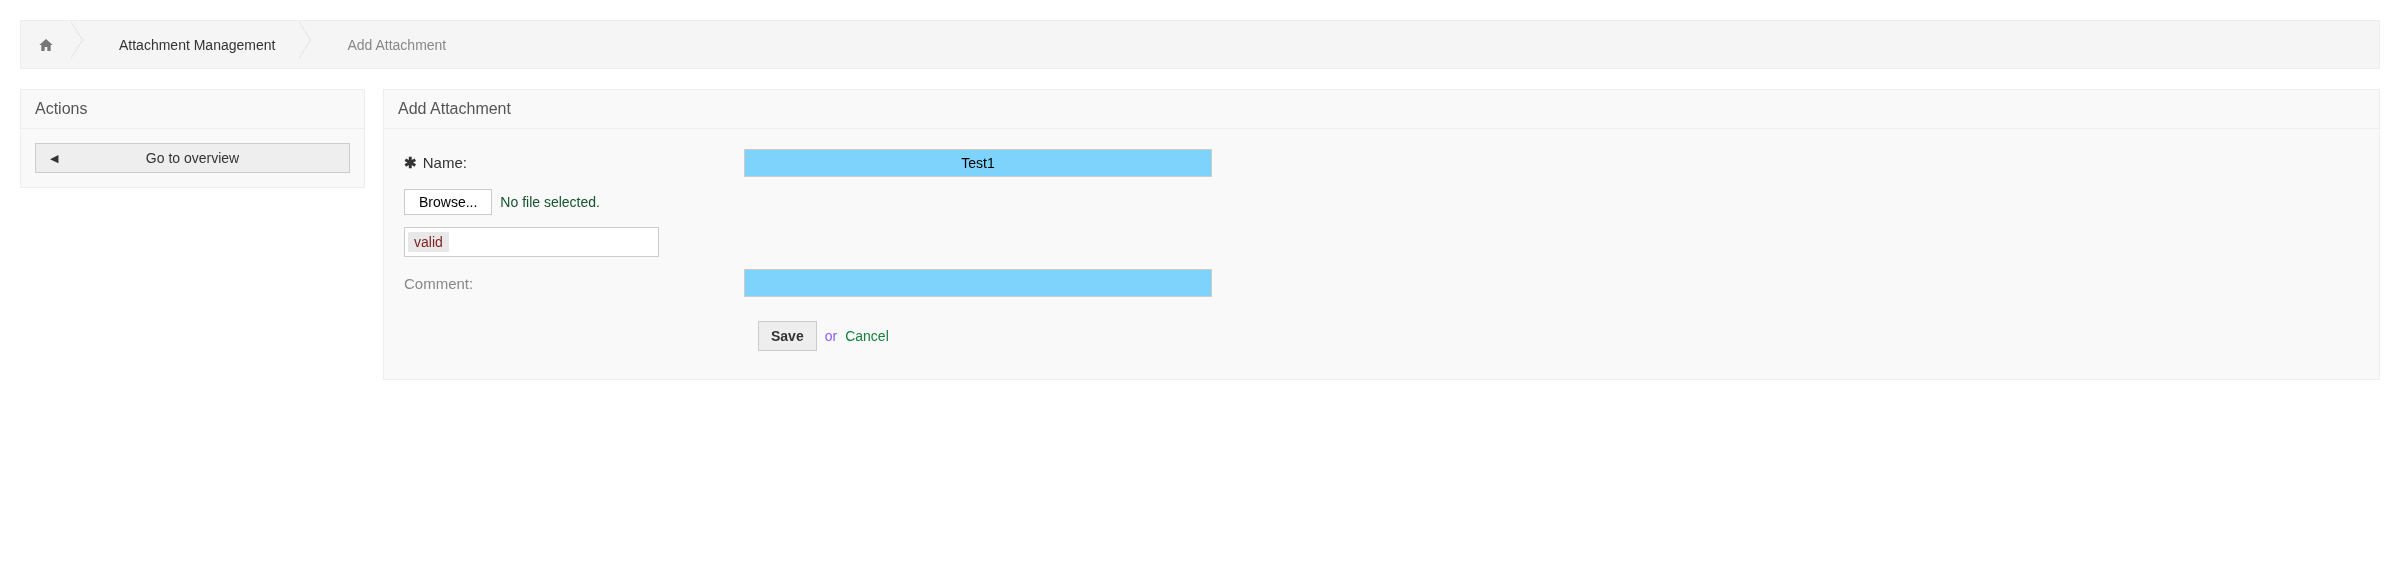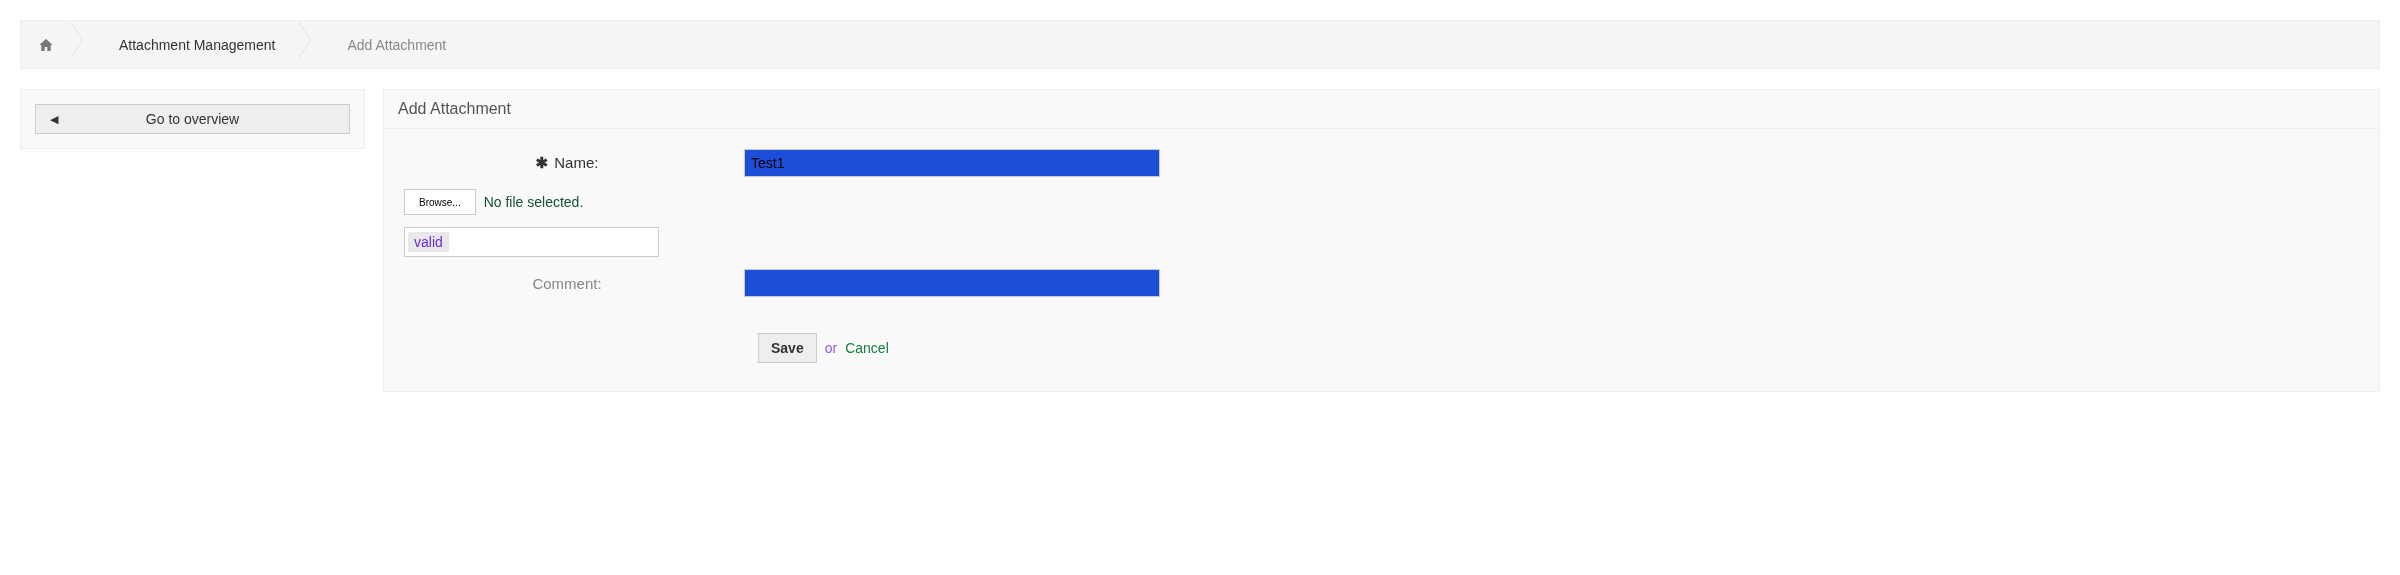--- a/index.html
+++ b/index.html
@@ -109,76 +109,77 @@
   .form {
     padding: 20px 20px 28px 20px;
   }
   .form-row {
     display: flex;
     align-items: center;
     margin-bottom: 12px;
   }
   .form-label {
     flex: 0 0 340px;
-    text-align: center;
+    text-align: left;
     padding-right: 14px;
     color: #333;
     font-size: 15px;
   }
   .form-label.muted { color: #888; }
   .form-label .req {
     font-weight: bold;
     margin-right: 2px;
     font-family: Arial, sans-serif;
   }
   .form-field {
     flex: 0 0 auto;
     display: flex;
     align-items: center;
     gap: 8px;
   }
   input.text {
-    width: 416px;
+    width: 468px;
     height: 28px;
     border: 1px solid #ccc;
     padding: 2px 6px;
     font-size: 14px;
-    background: #1d4ed8;
+    background: #7dd3fc;
+    text-align: center;
   }
   .browse-btn {
     background: #fff;
     border: 1px solid #ccc;
     height: 26px;
     padding: 0 14px;
-    font-size: 10px;
+    font-size: 14px;
     cursor: pointer;
   }
   .file-status { color: #14532d; }
   .validity-box {
     width: 255px;
     height: 30px;
     border: 1px solid #ccc;
     background: #fff;
     display: flex;
     align-items: center;
     padding: 3px;
   }
   .tag {
     background: #e8e8e8;
     padding: 2px 6px;
     font-size: 14px;
-    color: #6d28d9;
+    color: #7f1d1d;
     border-radius: 1px;
   }
 
   .form-actions {
     display: flex;
     align-items: center;
     gap: 8px;
-    margin-top: 36px;
+    margin-top: 24px;
     margin-left: 354px;
   }
   .save-btn {
     background: #eee;
     border: 1px solid #ccc;
     padding: 6px 12px;
     font-size: 14px;
     font-weight: 600;
     cursor: pointer;
     color: #333;
@@ -202,20 +203,21 @@
     </span>
   </div>
   <div class="chevron"></div>
   <div class="crumb">Attachment Management</div>
   <div class="chevron"></div>
   <div class="crumb muted">Add Attachment</div>
 </div>
 
 <div class="layout">
   <div class="sidebar">
+    <div class="panel-header">Actions</div>
     <div class="sidebar-body">
       <button class="btn-overview">
         <span class="arrow">◀</span>
         <span>Go to overview</span>
       </button>
     </div>
   </div>
 
   <div class="panel">
     <div class="panel-header">Add Attachment</div>

